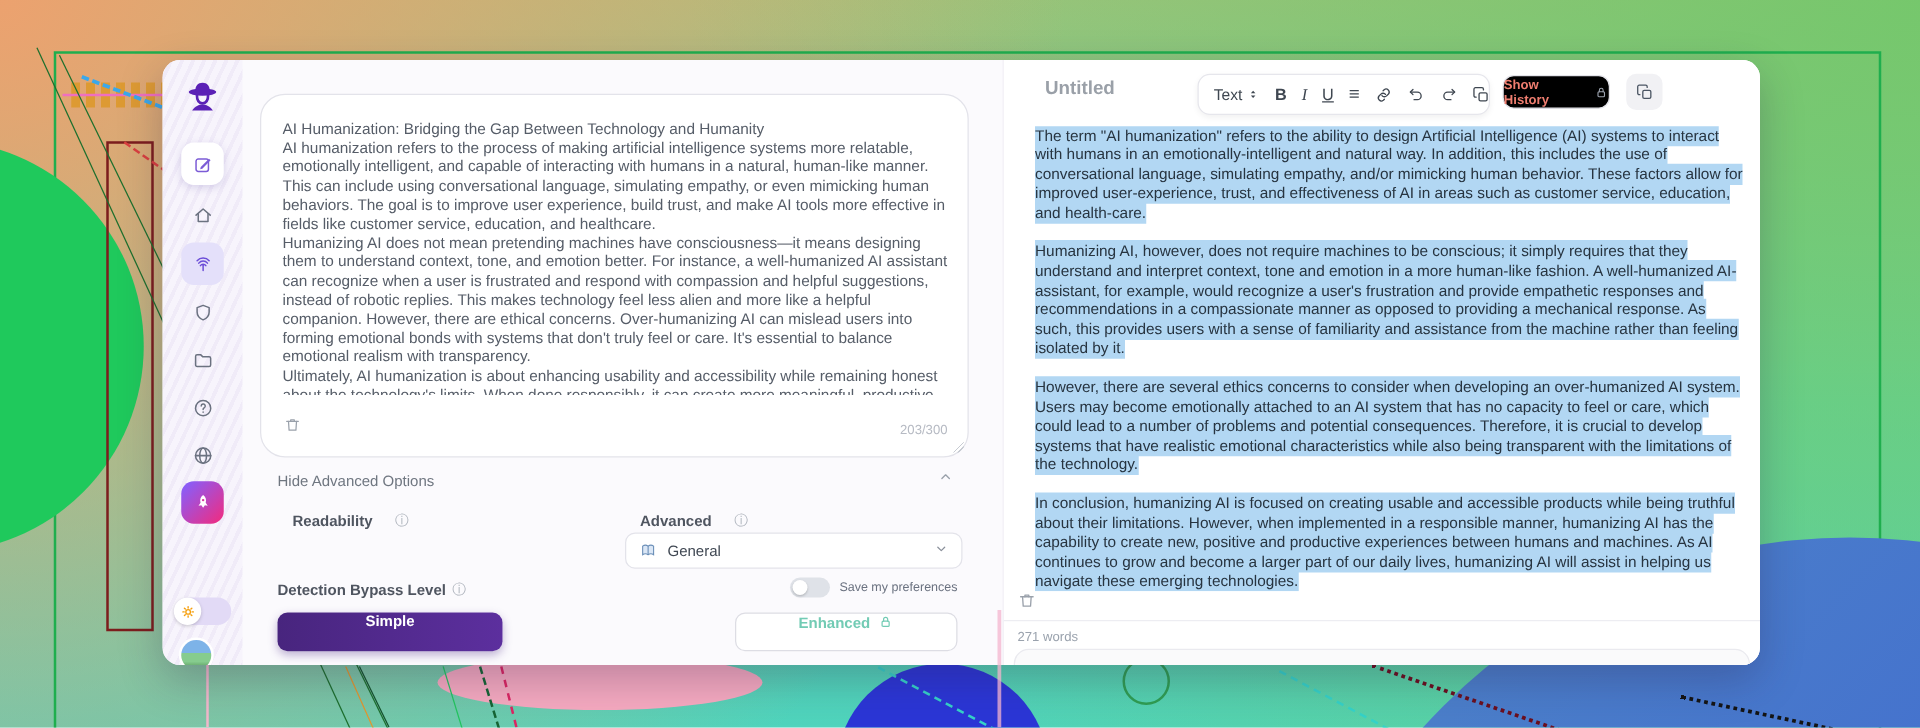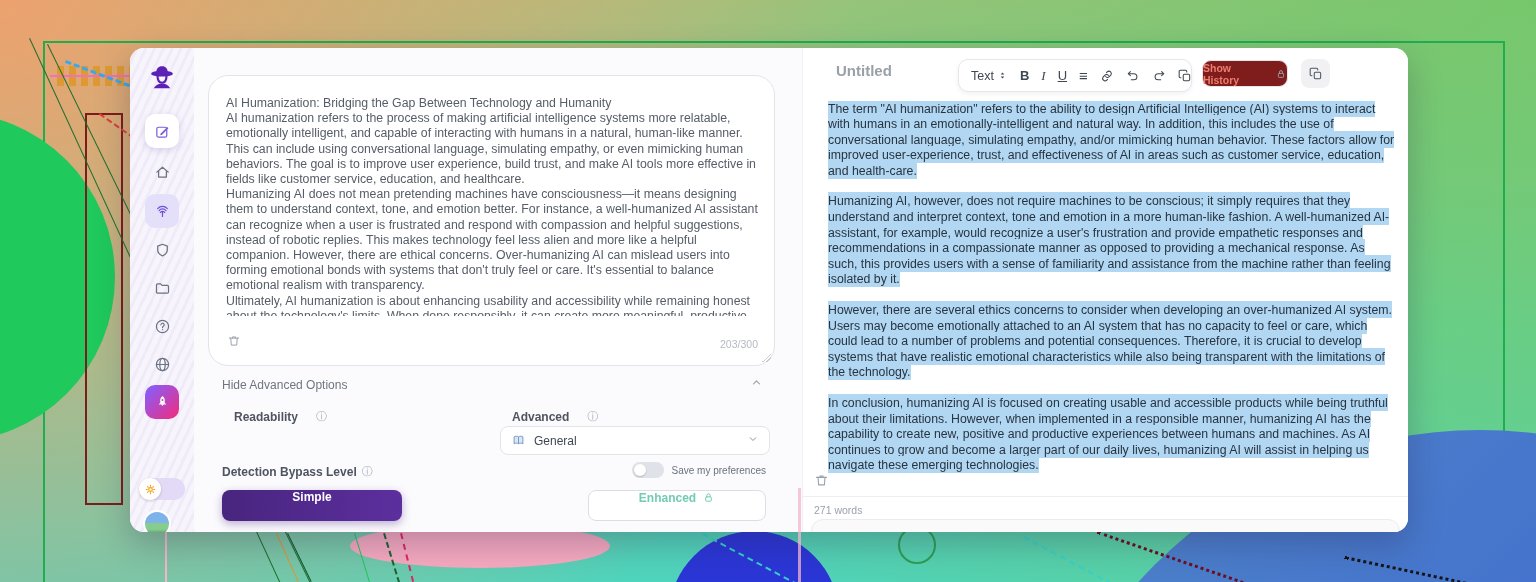--- a/index.html
+++ b/index.html
@@ -75,21 +75,21 @@
     display:flex;align-items:center;padding:0 12px;gap:12px;color:#3f4751;}
   .tb{display:flex;align-items:center;justify-content:flex-end;font-size:13px;}
   .tb svg{width:14px;height:14px;}
   .tb-text{font-size:12.5px;display:flex;align-items:center;gap:3px;}
   .tb-text svg{width:11px;height:11px;}
   .tb-b{font-weight:bold;}
   .tb-i{font-style:italic;font-family:"Liberation Serif",serif;}
   .tb-u{text-decoration:underline;}
   .tb-list{font-size:15px;}
   .history-btn{position:absolute;right:120px;top:12px;width:86px;height:27px;border:1.5px solid #e4e4ea;border-radius:9px;
-    box-sizing:border-box;display:flex;align-items:center;justify-content:center;gap:5px;background:#7f1d1d;}
+    box-sizing:border-box;display:flex;align-items:center;justify-content:center;gap:5px;background:#000000;}
   .history-label{font-size:10.5px;font-weight:bold;color:#ee7d6f;}
   .history-btn svg{width:12px;height:12px;color:#9ca3af;}
   .copy-btn{position:absolute;right:78px;top:11px;width:29px;height:29px;border-radius:8px;background:#f1f1f4;
     display:flex;align-items:center;justify-content:center;color:#4b5563;}
   .copy-btn svg{width:14px;height:14px;}
   .output-text{position:absolute;left:25px;top:53px;width:568px;height:372px;overflow:hidden;
     font-size:12.3px;line-height:15.6px;}
   .output-text p{margin:0 0 15px 0;}
   .hl{background:#b2d7f3;color:#273440;padding:1.5px 0;}
   .out-trash{position:absolute;left:11px;top:425px;color:#9aa1ab;}

